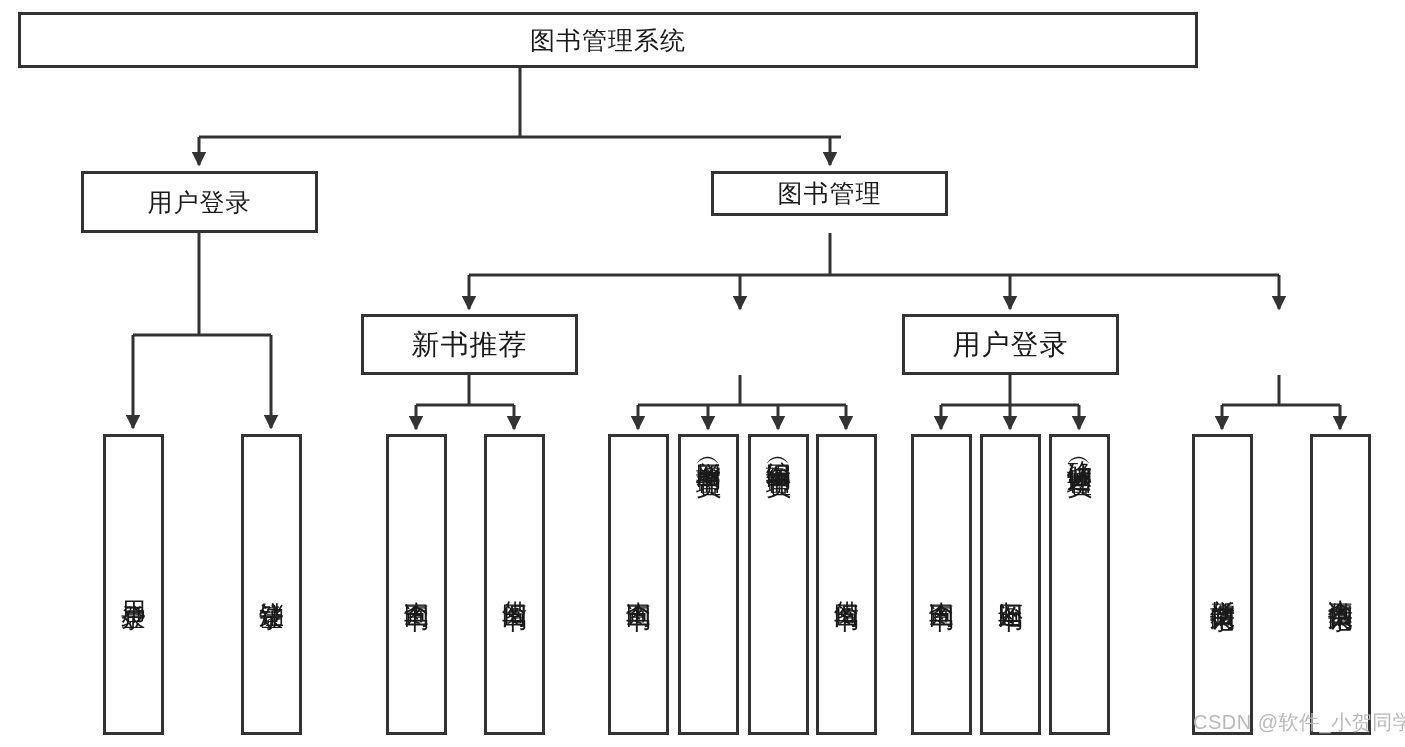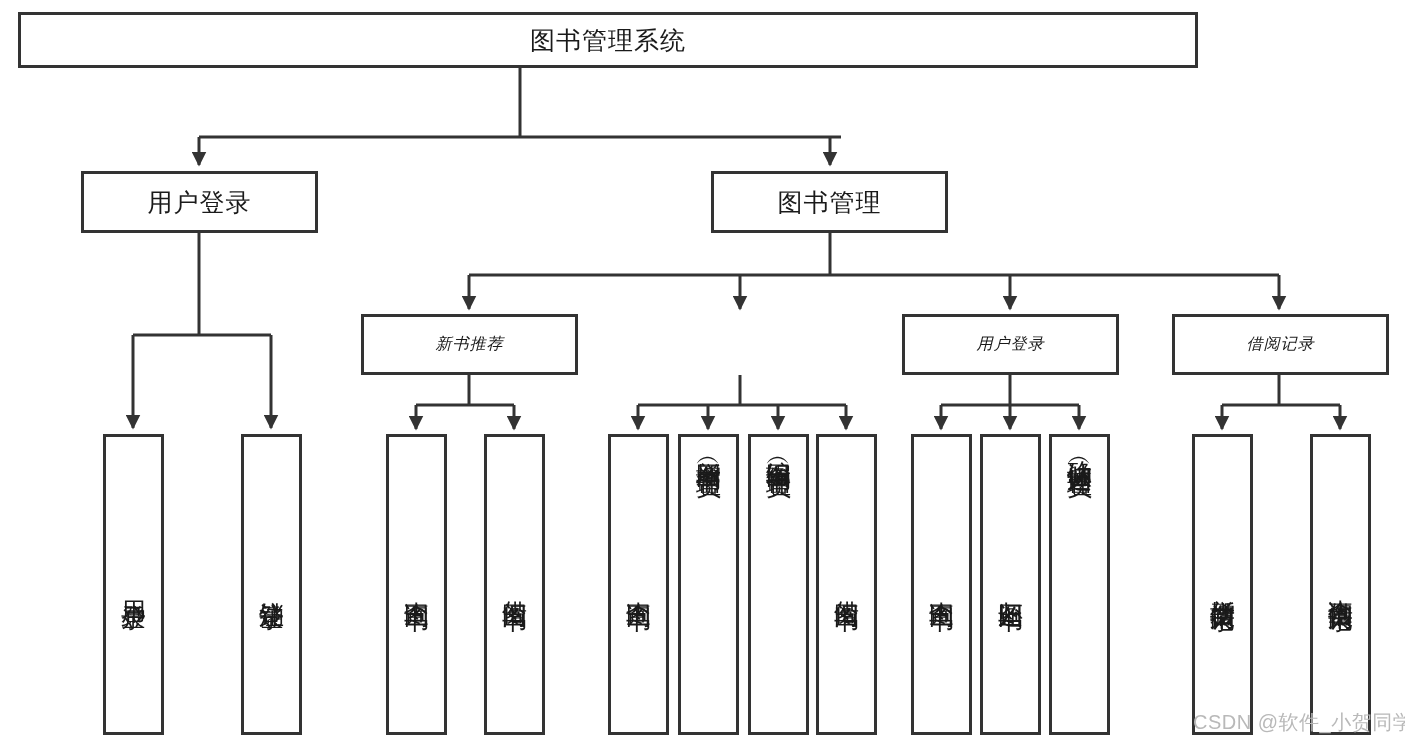--- a/index.html
+++ b/index.html
@@ -27,21 +27,21 @@
     justify-content: center;
     color: #1a1a1a;
   }
   .node .label {
     display: block;
     white-space: nowrap;
     letter-spacing: 1px;
   }
   .node.root .label { font-size: 25px; }
   .node.lvl2 .label { font-size: 25px; }
-  .node.lvl3 .label { font-size: 16px; font-style: italic; }
+  .node.lvl3 .label { font-size: 28px; }
 
   .leaf {
     position: absolute;
     box-sizing: border-box;
     border: 3px solid #333333;
     background: #ffffff;
     display: flex;
     justify-content: center;
     overflow: hidden;
   }
@@ -131,33 +131,30 @@
     </g>
   </svg>
 
   <div class="node root" style="left:18px; top:12px; width:1180px; height:56px;">
     <span class="label">图书管理系统</span>
   </div>
 
   <div class="node lvl2" style="left:81px; top:171px; width:237px; height:62px;">
     <span class="label">用户登录</span>
   </div>
-  <div class="node lvl2" style="left:711px; top:171px; width:237px; height:62px;">
+  <div class="node lvl2" style="left:711px; top:171px; width:237px; height:45px;">
     <span class="label">图书管理</span>
   </div>
 
   <div class="node lvl3" style="left:361px; top:314px; width:217px; height:61px;">
     <span class="label">新书推荐</span>
   </div>
   <div class="node lvl3" style="left:902px; top:314px; width:217px; height:61px;">
     <span class="label">用户登录</span>
   </div>
-  <div class="node lvl3" style="left:1172px; top:314px; width:217px; height:61px;">
-    <span class="label">借阅记录</span>
-  </div>
 
   <div class="leaf center" style="left:103px; top:434px; width:61px; height:301px;">
     <span class="vlabel">用户登录</span>
   </div>
   <div class="leaf center" style="left:241px; top:434px; width:61px; height:301px;">
     <span class="vlabel">注销登录</span>
   </div>
 
   <div class="leaf center" style="left:386px; top:434px; width:61px; height:301px;">
     <span class="vlabel">查询图书</span>

